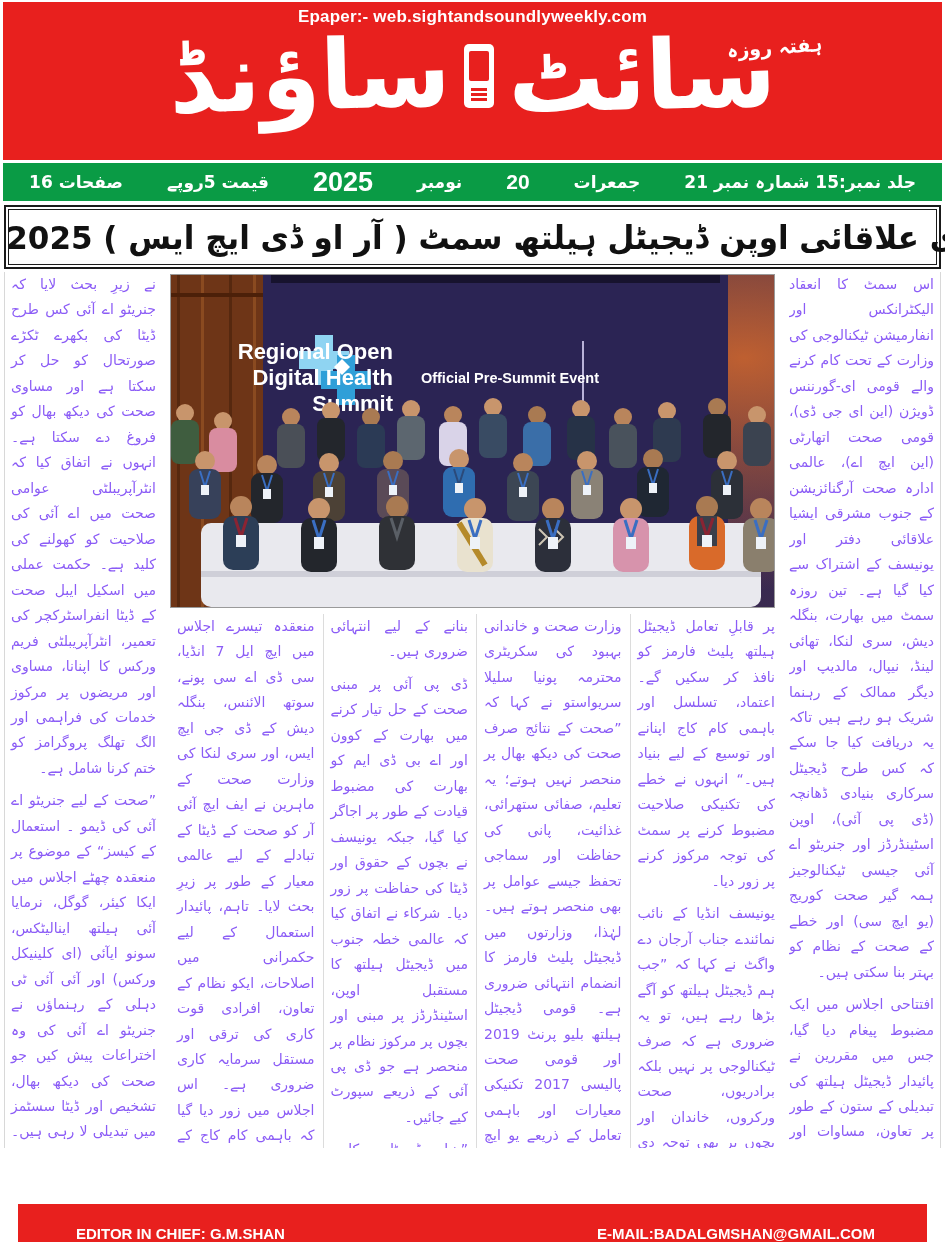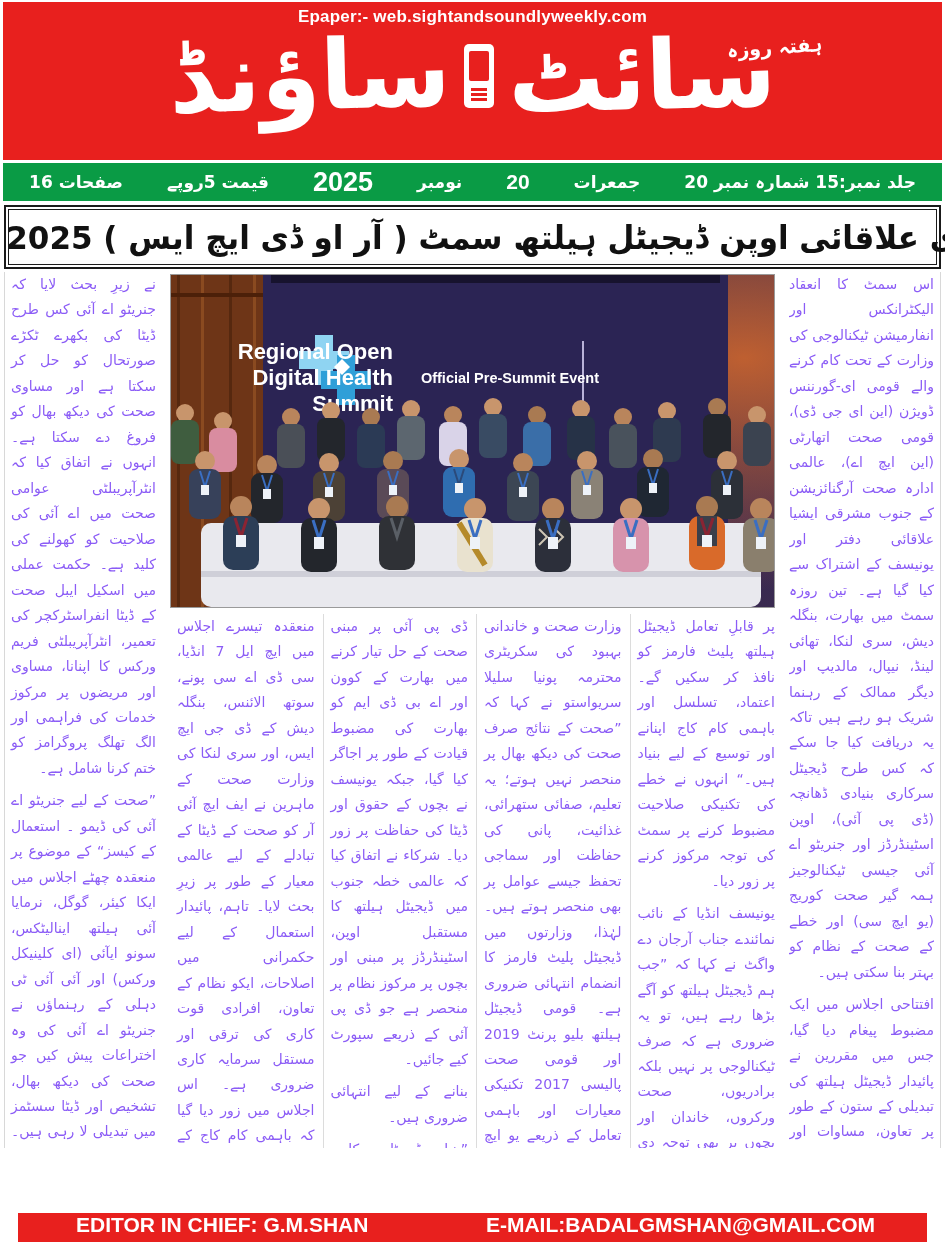--- a/index.html
+++ b/index.html
@@ -47,42 +47,42 @@
   .middle{flex:1 1 auto;display:flex;flex-direction:column}
   .divider-r{border-left:1px solid #d8d8d8;padding-left:6px}
   .divider-l{border-right:1px solid #d8d8d8;padding-right:6px}
   .photo-wrap{margin:2px 8px 6px;border:1px solid #9a9a9a}
   .photo-wrap svg{display:block}
   .inner-cols{display:flex;direction:rtl;gap:8px;flex:1;margin:0 8px;overflow:hidden}
   .inner-col{flex:1 1 0;border-left:1px solid #dcdcdc;padding-left:7px}
   .inner-col:last-child{border-left:none}
 
   
-  .footer{position:absolute;left:18px;right:18px;bottom:5px;height:29px;background:#e8201e;color:#fff;
-      display:flex;align-items:flex-start;justify-content:space-between;padding:0 52px 0 58px;
-      font-family:"Liberation Sans",sans-serif;font-weight:bold;font-size:21px}
+  .footer{position:absolute;left:18px;right:18px;bottom:5px;height:38px;background:#e8201e;color:#fff;
+      display:flex;align-items:flex-end;justify-content:space-between;padding:0 52px 0 58px;
+      font-family:"Liberation Sans",sans-serif;font-weight:bold;font-size:15px}
 </style>
 </head>
 <body>
 
 <div class="page">
 
 
   <div class="masthead">
     <div class="epaper">Epaper:- web.sightandsoundlyweekly.com</div>
     <div class="weekly">ہفتہ روزہ</div>
     <div class="title-row">
       <span class="mast-title">سائٹ</span>
       <span class="tv-icon"></span>
       <span class="mast-title">ساؤنڈ</span>
     </div>
   </div>
 
   <div class="issuebar">
-    <span>جلد نمبر:15 شمارہ نمبر 20</span>
+    <span>جلد نمبر:15 شمارہ نمبر 21</span>
     <span>جمعرات</span>
     <span class="num">20</span>
     <span>نومبر</span>
     <span class="year">2025</span>
     <span>قیمت 5روپے</span>
     <span>صفحات 16</span>
   </div>
 
   <div class="headline-box">
     <div class="headline">بھارت نے دوسری علاقائی اوپن ڈیجیٹل ہیلتھ سمٹ ( آر او ڈی ایچ ایس ) 2025 کی میزبانی کی</div>
@@ -314,22 +314,22 @@
       <div class="inner-cols">
         <div class="col inner-col">
             <p>پر قابلِ تعامل ڈیجیٹل ہیلتھ پلیٹ فارمز کو نافذ کر سکیں گے۔ اعتماد، تسلسل اور باہمی کام کاج اپنانے اور توسیع کے لیے بنیاد ہیں۔“ انہوں نے خطے کی تکنیکی صلاحیت مضبوط کرنے پر سمٹ کی توجہ مرکوز کرنے پر زور دیا۔</p>
             <p>یونیسف انڈیا کے نائب نمائندے جناب آرجان دے واگٹ نے کہا کہ ”جب ہم ڈیجیٹل ہیلتھ کو آگے بڑھا رہے ہیں، تو یہ ضروری ہے کہ صرف ٹیکنالوجی پر نہیں بلکہ برادریوں، صحت ورکروں، خاندان اور بچوں پر بھی توجہ دی جائے۔ ٹیکنالوجی ہمیں ہر بچے، بشمول سب سے زیادہ کمزور بچوں کے لیے صحت کی خدمات فراہم کرنے میں مدد دے گی۔“ انہوں نے مزید زور دیا۔</p>
           </div>
         <div class="col inner-col">
             <p>وزارت صحت و خاندانی بہبود کی سکریٹری محترمہ پونیا سلیلا سریواستو نے کہا کہ ”صحت کے نتائج صرف صحت کی دیکھ بھال پر منحصر نہیں ہوتے؛ یہ تعلیم، صفائی ستھرائی، غذائیت، پانی کی حفاظت اور سماجی تحفظ جیسے عوامل پر بھی منحصر ہوتے ہیں۔ لہٰذا، وزارتوں میں ڈیجیٹل پلیٹ فارمز کا انضمام انتہائی ضروری ہے۔ قومی ڈیجیٹل ہیلتھ بلیو پرنٹ 2019 اور قومی صحت پالیسی 2017 تکنیکی معیارات اور باہمی تعامل کے ذریعے یو ایچ سی کے لیے بنیاد فراہم کرتے ہیں۔“</p>
             <p>”کس طرح اوپن اسٹینڈرڈز، فل اسٹیک اور ڈیجیٹل پبلک انفراسٹرکچر ڈیجیٹل تبدیلی کو تیز کرتے ہیں“ کے موضوع پر منعقدہ اجلاس میں ڈبلیو ایچ او-ایس ای اے آر او کے ڈیجیٹل ہیلتھ کے علاقائی مشیر ڈاکٹر کارتک اڈاپا نے شرکت کی۔ اس اجلاس میں آزمائشی پروجیکٹوں سے بڑے پیمانے پر جامع ڈیجیٹل صحت نظام کی جانب منتقلی پر اتفاق کیا گیا۔ مقررین نے زور دیا کہ اوپن اسٹینڈرڈز، فل اسٹیک فریم ورکس اور ڈیجیٹل سرکاری بنیادی ڈھانچہ مساوی</p>
           </div>
         <div class="col inner-col">
+            <p>بنانے کے لیے انتہائی ضروری ہیں۔</p>
             <p>ڈی پی آئی پر مبنی صحت کے حل تیار کرنے میں بھارت کے کوون اور اے بی ڈی ایم کو بھارت کی مضبوط قیادت کے طور پر اجاگر کیا گیا، جبکہ یونیسف نے بچوں کے حقوق اور ڈیٹا کی حفاظت پر زور دیا۔ شرکاء نے اتفاق کیا کہ عالمی خطہ جنوب میں ڈیجیٹل ہیلتھ کا مستقبل اوپن، اسٹینڈرڈز پر مبنی اور بچوں پر مرکوز نظام پر منحصر ہے جو ڈی پی آئی کے ذریعے سپورٹ کیے جائیں۔</p>
-            <p>بنانے کے لیے انتہائی ضروری ہیں۔</p>
             <p>”بنیادی ڈیجیٹل سرکاری ڈھانچہ (ڈی پی آئی) اور صحت کے ایکو نظام میں ان کا کردار“ کے موضوع پر منعقدہ دوسرے اجلاس میں مختلف ممالک کے ماہرین، ساتھ ہی تھائی لینڈ، مالدیپ اور نیپال کے نمائندوں نے نتیجہ اخذ کیا کہ کامیابی کا اندازہ صرف ڈیجیٹل اپنانے سے نہیں بلکہ بہتر صحت کے نتائج، لاگت میں کمی اور بااختیار شہریوں سے بھی لگانا چاہیے۔</p>
           </div>
         <div class="col inner-col">
             <p>منعقدہ تیسرے اجلاس میں ایچ ایل 7 انڈیا، سی ڈی اے سی پونے، سوتھ الائنس، بنگلہ دیش کے ڈی جی ایچ ایس، اور سری لنکا کی وزارت صحت کے ماہرین نے ایف ایچ آئی آر کو صحت کے ڈیٹا کے تبادلے کے لیے عالمی معیار کے طور پر زیرِ بحث لایا۔ تاہم، پائیدار استعمال کے لیے حکمرانی میں اصلاحات، ایکو نظام کے تعاون، افرادی قوت کاری کی ترقی اور مستقل سرمایہ کاری ضروری ہے۔ اس اجلاس میں زور دیا گیا کہ باہمی کام کاج کے لیے باہمی تعاون درکار ہے اور جنوب مشرقی ایشیا میں ایف ایچ آئی آر کو تیز کرنے کے لیے خطے کے تعاون کی کلید ہے۔</p>
             <p>”صحت سیکٹر ڈی پی آئی ۔ استعمال کے کیسز اور خطے کے تجربات“ کے موضوع پر منعقدہ چوتھے اجلاس میں مختلف حالات اور ڈیجیٹل میچورٹی کی سطح کے باوجود، سبھی نے باہم کام کاج، رازداری، حکمرانی اور ڈیٹا پرائیویسی اختراع پر توجہ دی۔</p>
           </div>
       </div>
     </div>
 
     <div class="col col-outer divider-r">

